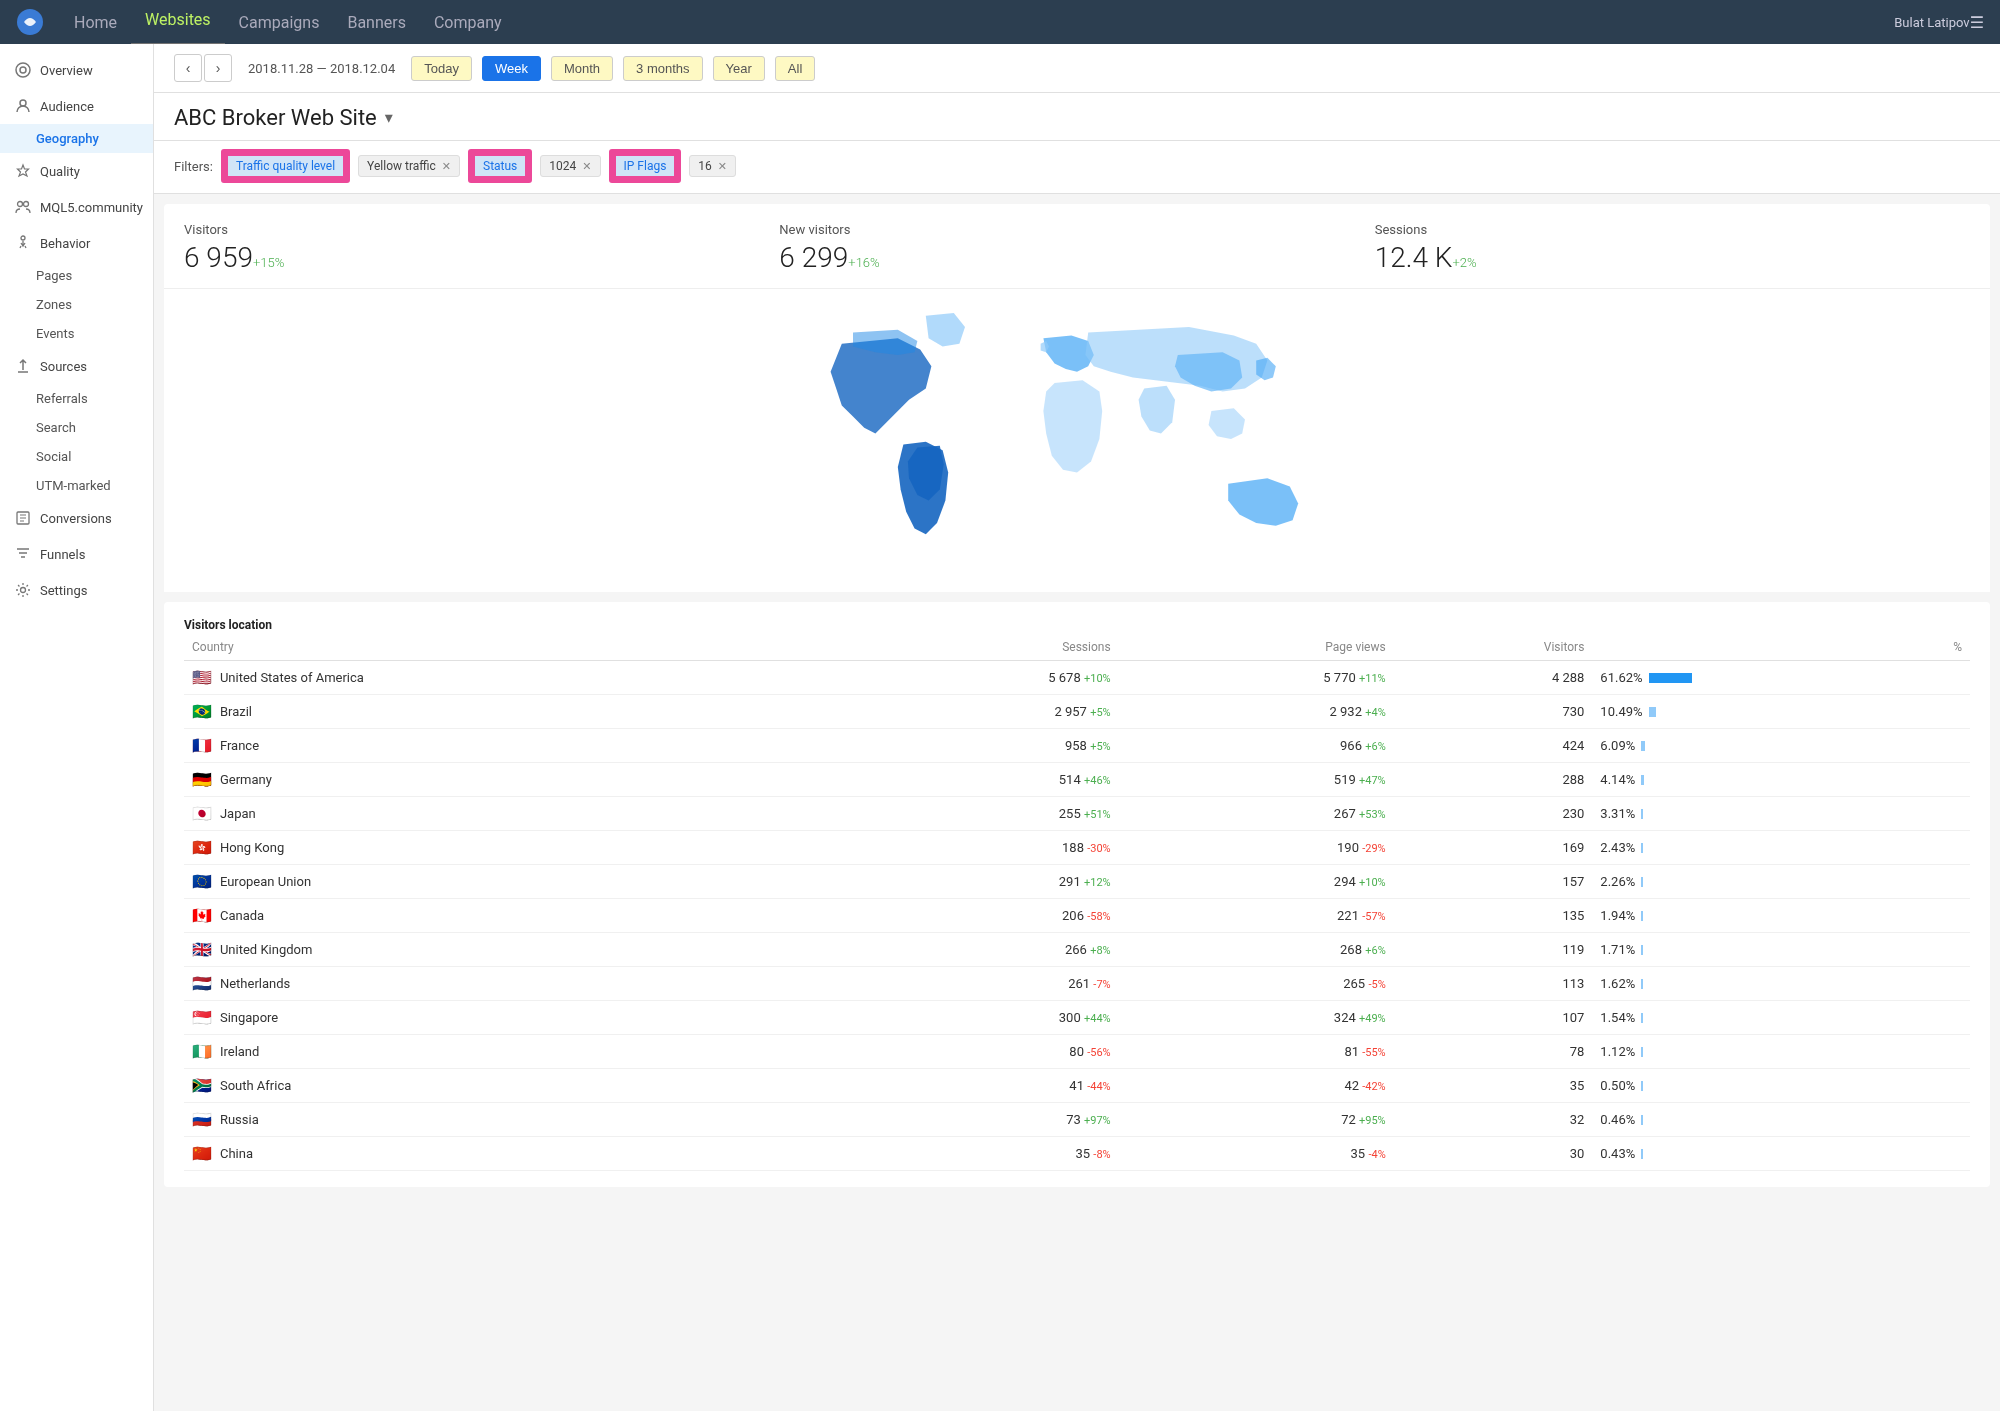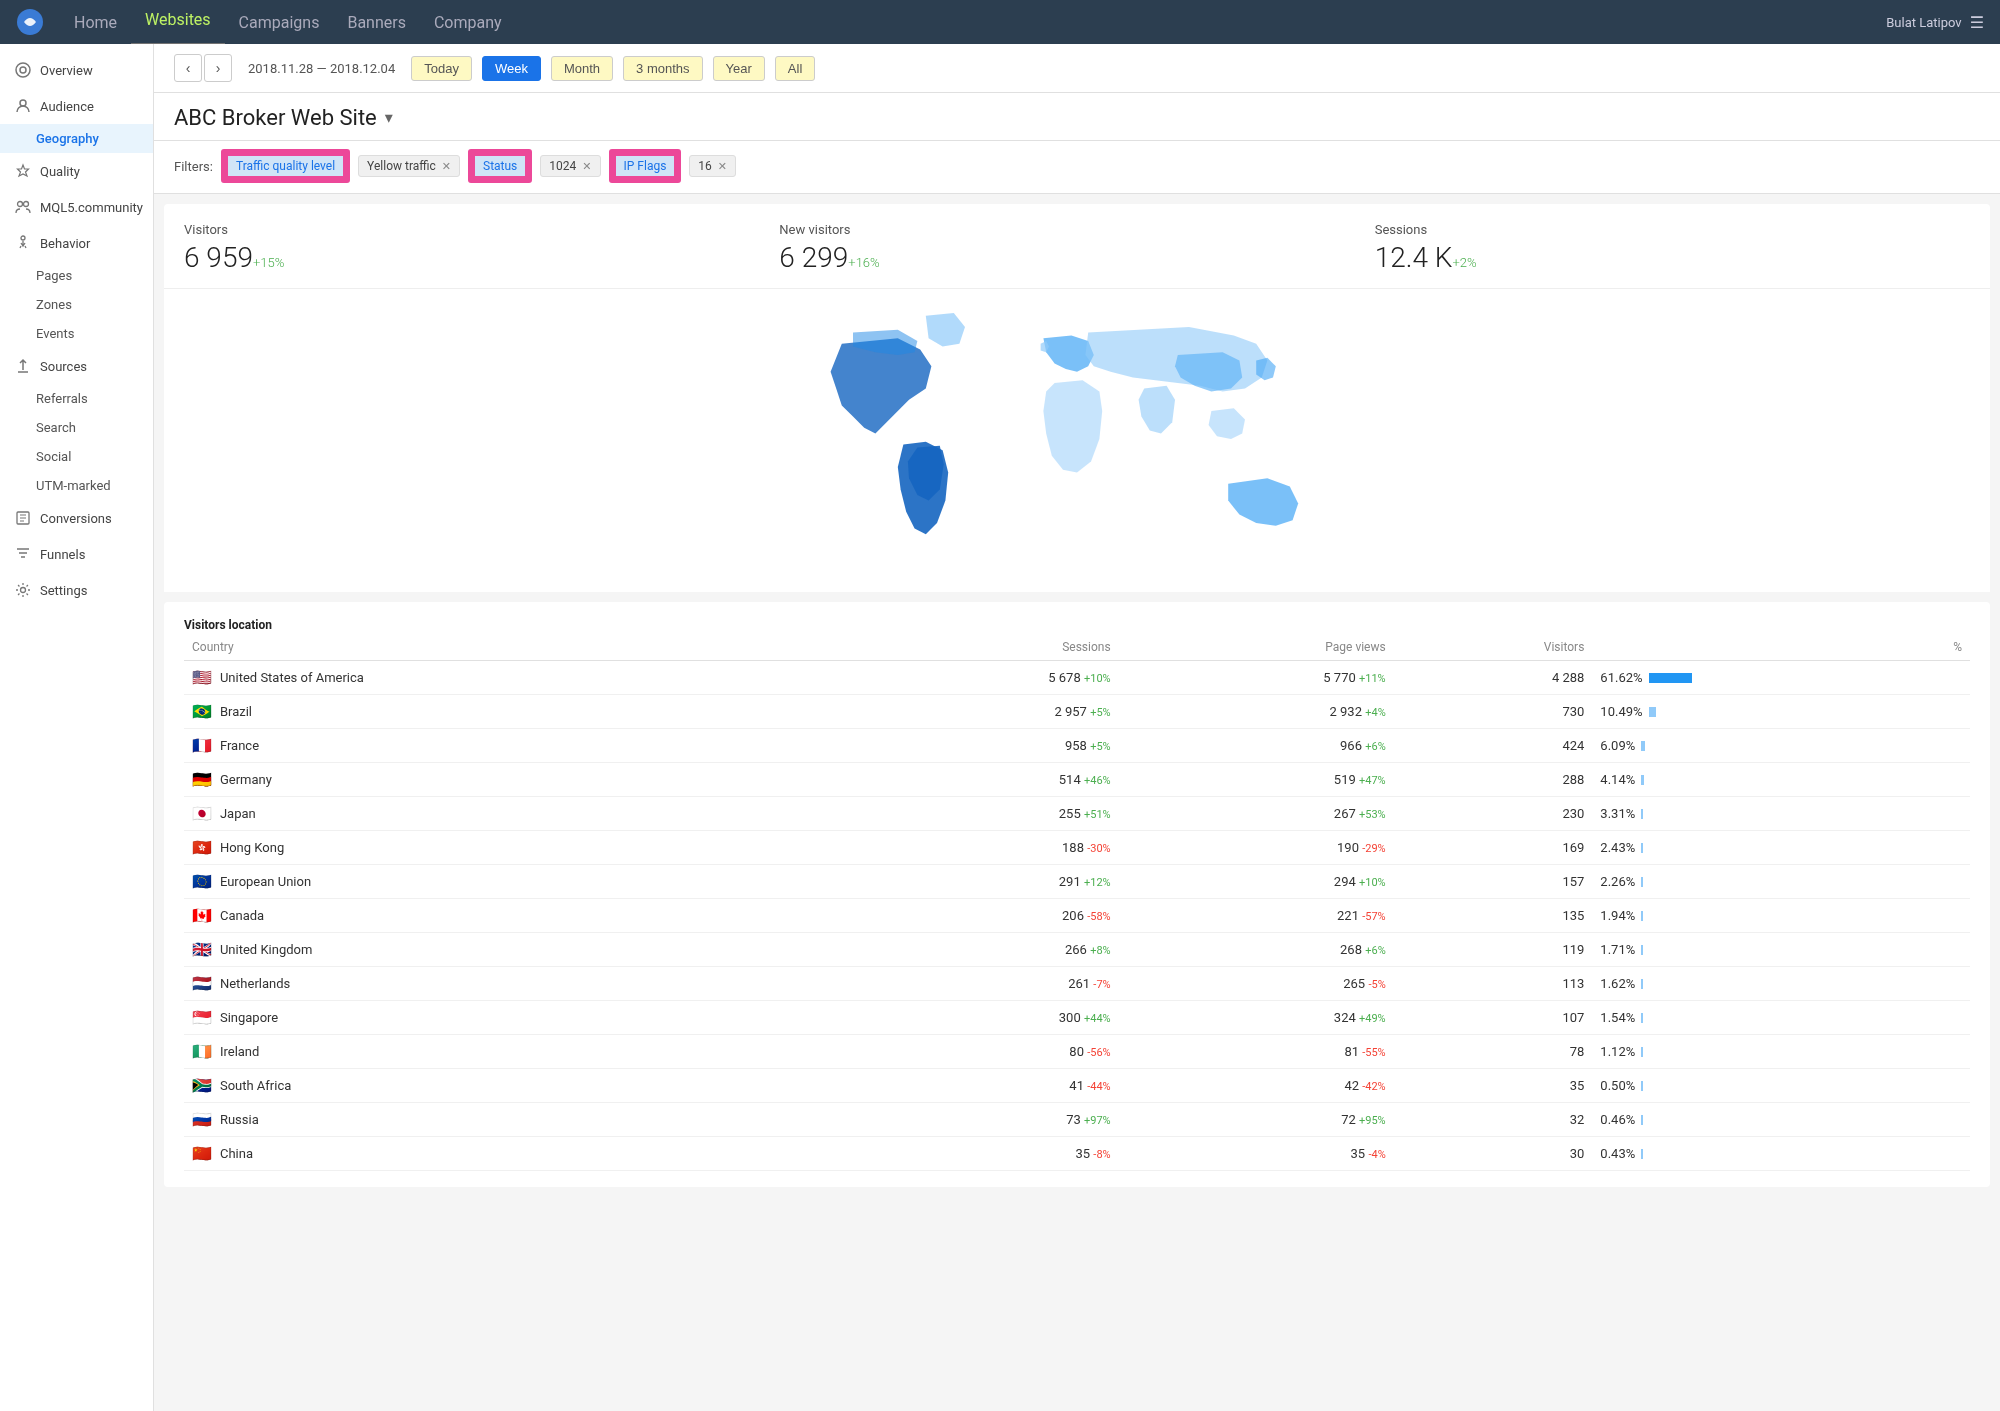--- a/index.html
+++ b/index.html
@@ -5,21 +5,21 @@
     * { box-sizing: border-box; margin: 0; padding: 0; }
     body { font-family: -apple-system, BlinkMacSystemFont, 'Segoe UI', Roboto, sans-serif; font-size: 13px; background: #f5f5f5; color: #333; display: flex; flex-direction: column; height: 100vh; overflow: hidden; }
 
     
     .top-nav { background: #2c3e50; display: flex; align-items: center; padding: 0 16px; height: 44px; flex-shrink: 0; }
     .top-nav .logo { width: 28px; height: 28px; margin-right: 16px; }
     .top-nav .logo svg { width: 28px; height: 28px; }
     .nav-items { display: flex; align-items: center; flex: 1; }
     .nav-item { color: #aab; font-size: 16px; padding: 0 14px; height: 53px; display: flex; align-items: center; cursor: pointer; text-decoration: none; }
     .nav-item.active { color: #bef264; border-bottom: 6px solid #737373; }
-    .user-info { color: #ccd; font-size: 13px; display: flex; align-items: center; gap: 8px; }
+    .user-info { color: #ccd; font-size: 13px; display: flex; align-items: center; }
 
     
     .app-body { display: flex; flex: 1; overflow: hidden; }
 
     
     .sidebar { width: 154px; background: #fff; border-right: 1px solid #e0e0e0; overflow-y: auto; flex-shrink: 0; padding: 8px 0; }
     .sidebar-item { display: flex; align-items: center; padding: 9px 14px; cursor: pointer; color: #444; font-size: 13px; gap: 8px; }
     .sidebar-sub-item { padding: 7px 14px 7px 36px; cursor: pointer; color: #555; font-size: 13px; }
     .sidebar-sub-item.active { color: #1a73e8; background: #e8f4fd; font-weight: 500; }
     .sidebar-icon { width: 18px; height: 18px; color: #777; display: inline-flex; align-items: center; justify-content: center; font-size: 15px; flex-shrink: 0; }

